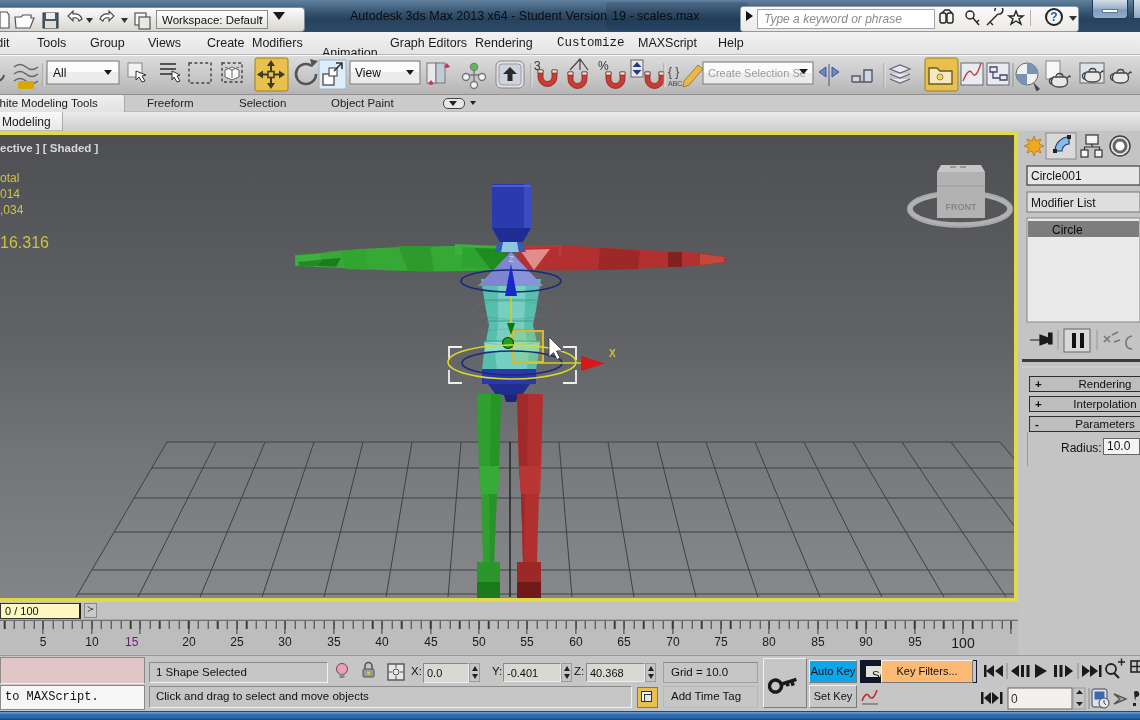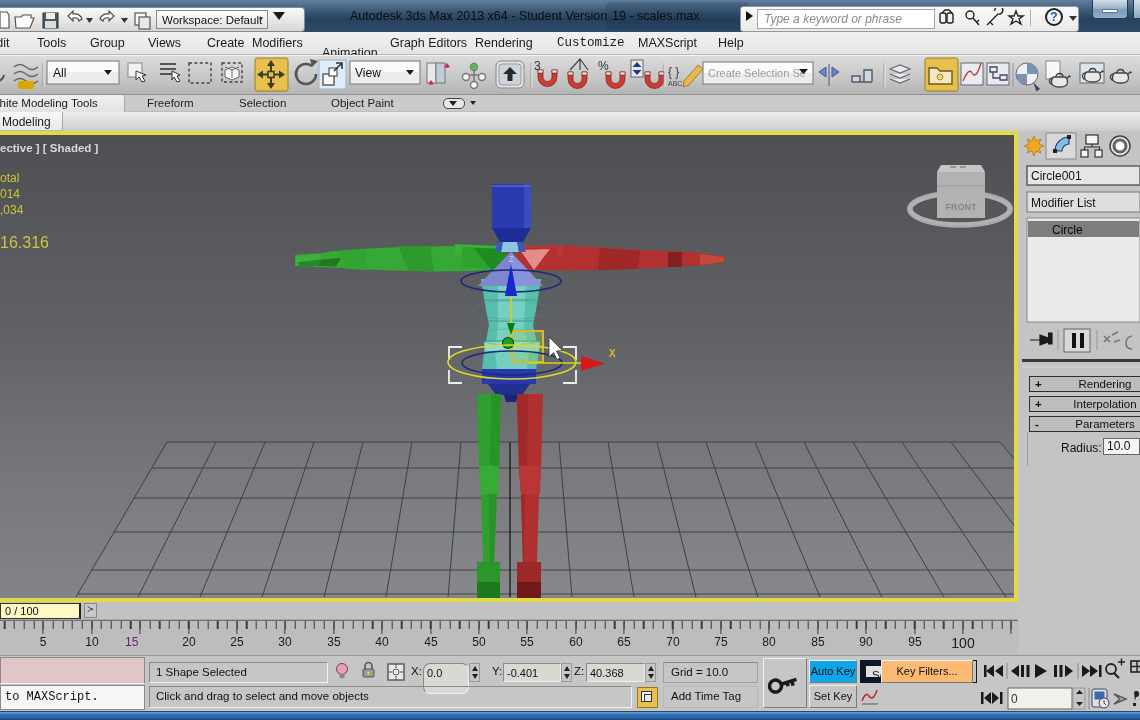--- a/index.html
+++ b/index.html
@@ -391,21 +391,21 @@
  <circle cx="8" cy="9" r="5.5" fill="#e8a0b8" stroke="#804050" stroke-width="1"></circle>
     <rect x="5.5" y="14" width="5" height="4" fill="#888"></rect>
  <rect x="29" y="9" width="11" height="8" rx="1" fill="#9a9a9a" stroke="#555"></rect>
     <path d="M31 9 v-3 a3.5 3.5 0 0 1 7 0 v3" fill="none" stroke="#555" stroke-width="1.6"></path>
     <circle cx="34.5" cy="13" r="1.5" fill="#e8d020"></circle>
  <rect x="54" y="4" width="16" height="16" fill="#e8e8e8" stroke="#555" stroke-width="1.4"></rect>
     <circle cx="62" cy="12" r="3" fill="none" stroke="#555"></circle>
     <path d="M62 4 v4 m0 8 v4 m-8 -8 h4 m8 0 h4" stroke="#555"></path>
 </svg>
 <div class="abs" style="left:411px;top:665px;font-size:11.5px;color:#111;">X:</div>
-<div class="abs fld" style="left:423px;top:663px;width:46px;height:31px;border-radius:7px;">0.0</div>
+<div class="abs fld" style="left:423px;top:663px;width:46px;height:20px;">0.0</div>
 <div class="abs" style="left:492px;top:665px;font-size:11.5px;color:#111;">Y:</div>
 <div class="abs fld" style="left:503px;top:663px;width:58px;height:19px;">-0.401</div>
 <div class="abs" style="left:574px;top:665px;font-size:11.5px;color:#111;">Z:</div>
 <div class="abs fld" style="left:586px;top:663px;width:59px;height:19px;">40.368</div>
 <div class="abs" style="left:469px;top:663px;width:11px;height:19px;background:#c6c6c6;border:1px solid #999;">
 <div style="position:absolute;left:1.5px;top:2px;width:0;height:0;border-left:3.5px solid transparent;border-right:3.5px solid transparent;border-bottom:5px solid #222;"></div>
 <div style="position:absolute;left:1.5px;top:10px;width:0;height:0;border-left:3.5px solid transparent;border-right:3.5px solid transparent;border-top:5px solid #222;"></div>
   </div>
 <div class="abs" style="left:561px;top:663px;width:11px;height:19px;background:#c6c6c6;border:1px solid #999;">
 <div style="position:absolute;left:1.5px;top:2px;width:0;height:0;border-left:3.5px solid transparent;border-right:3.5px solid transparent;border-bottom:5px solid #222;"></div>

